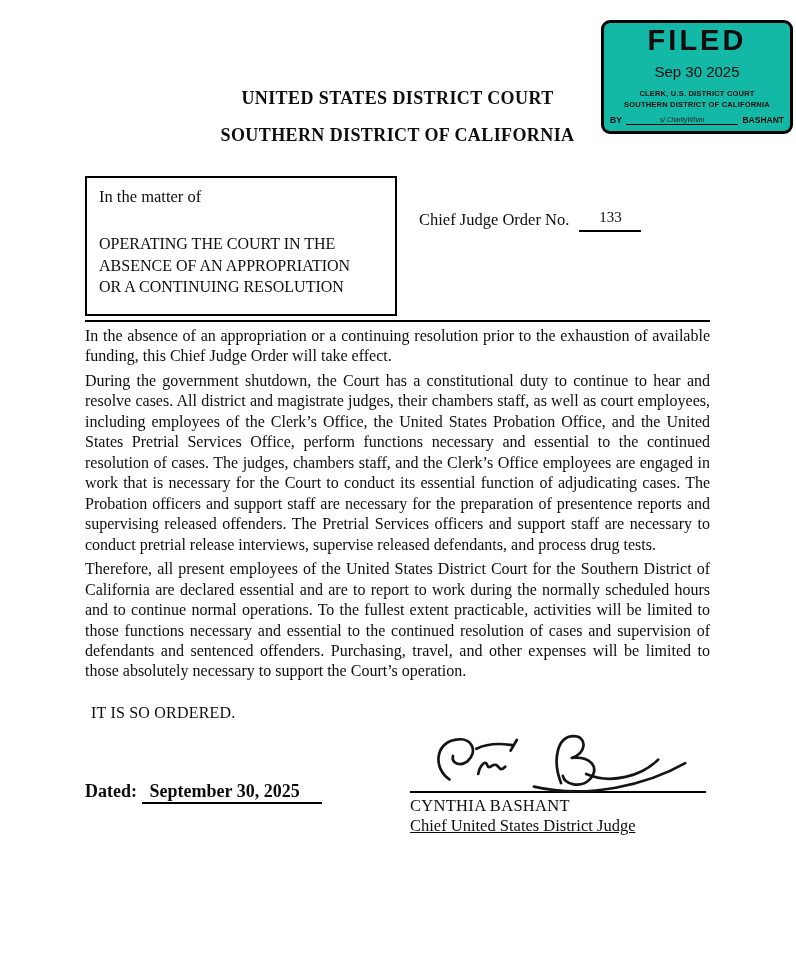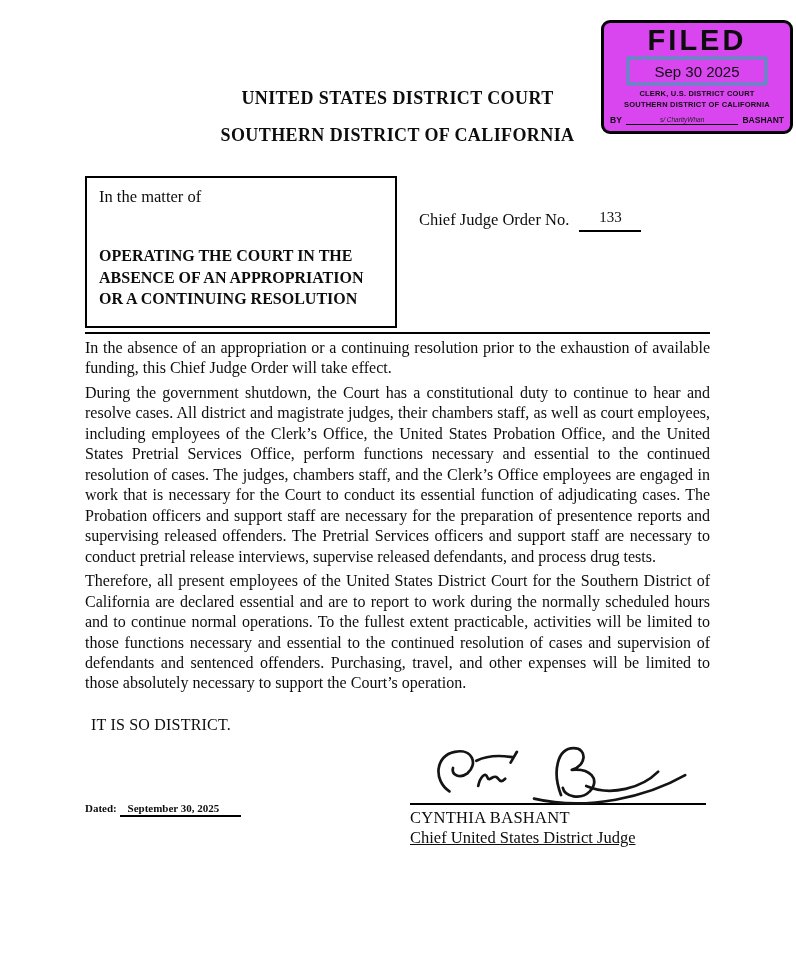--- a/index.html
+++ b/index.html
@@ -14,21 +14,21 @@
     box-sizing:border-box;
     padding:0 86px 0 85px;
   }
 
   
   .stamp {
     position:absolute; top:20px; right:3px;
     width:192px;
     border:3px solid #000;
     border-radius:9px;
-    background:#d946ef;
+    background:#14b8a6;
     padding:2px 6px 6px;
     font-family:"Liberation Sans", sans-serif;
     text-align:center;
     box-sizing:border-box;
     z-index:5;
   }
   .stamp-filed { font-size:29px; font-weight:bold; letter-spacing:3px; line-height:1.05; }
   .stamp-datebox {
     border:2px solid #14b8a6;
     width:136px; margin:2px auto 4px;
@@ -50,22 +50,22 @@
   
   .caption-row { display:flex; align-items:flex-start; margin-top:30px; }
   .caption-box {
     border:2px solid #000;
     width:312px;
     padding:9px 12px 16px;
     box-sizing:border-box;
   }
   .caption-intro { font-size:16.5px; }
   .caption-title {
-    margin-top:38px;
-    font-size:16px; font-weight:bold;
+    margin-top:26px;
+    font-size:16px; font-weight:normal;
     line-height:1.35;
     white-space:pre-line;
   }
   .order-no { margin:34px 0 0 22px; font-size:16.5px; white-space:nowrap; }
   .order-blank {
     display:inline-block; width:62px;
     border-bottom:2px solid #000;
     text-align:center; margin-left:6px;
   }
   .order-blank .num { position:relative; top:-3px; font-size:15px; }
@@ -76,21 +76,21 @@
   .body p {
     font-size:16px;
     line-height:1.28;
     text-align:justify;
     margin:4px 0 0;
   }
   .body p.ordered { text-align:left; padding-left:6px; margin-top:21px; letter-spacing:0.2px; }
 
   
   .footer { display:flex; justify-content:space-between; align-items:flex-end; margin-top:6px; }
-  .dated { font-size:11px; font-weight:bold; margin-bottom:48px; white-space:nowrap;margin-top:20px; }
+  .dated { font-size:18px; font-weight:bold; margin-bottom:48px; white-space:nowrap;margin-top:20px; }
   .dated-value { border-bottom:2px solid #000; padding:0 22px 1px 8px; }
   .sig-block { width:300px; }
   .signature-svg { display:block; margin:0 0 -10px 6px; }
   .sig-line { border-bottom:2px solid #000; width:296px; }
   .sig-name { font-size:16.5px; margin-top:3px; letter-spacing:0.3px; }
   .sig-title { font-size:16.5px; margin-bottom:14px;text-decoration:underline; }
 </style>
 </head>
 <body>
 
@@ -127,21 +127,21 @@
       <span class="order-blank"><span class="num">133</span></span>
     </div>
   </div>
 
   <hr class="rule">
 
   <div class="body">
     <p>In the absence of an appropriation or a continuing resolution prior to the exhaustion of available funding, this Chief Judge Order will take effect.</p>
     <p>During the government shutdown, the Court has a constitutional duty to continue to hear and resolve cases. All district and magistrate judges, their chambers staff, as well as court employees, including employees of the Clerk’s Office, the United States Probation Office, and the United States Pretrial Services Office, perform functions necessary and essential to the continued resolution of cases. The judges, chambers staff, and the Clerk’s Office employees are engaged in work that is necessary for the Court to conduct its essential function of adjudicating cases. The Probation officers and support staff are necessary for the preparation of presentence reports and supervising released offenders. The Pretrial Services officers and support staff are necessary to conduct pretrial release interviews, supervise released defendants, and process drug tests.</p>
     <p>Therefore, all present employees of the United States District Court for the Southern District of California are declared essential and are to report to work during the normally scheduled hours and to continue normal operations. To the fullest extent practicable, activities will be limited to those functions necessary and essential to the continued resolution of cases and supervision of defendants and sentenced offenders. Purchasing, travel, and other expenses will be limited to those absolutely necessary to support the Court’s operation.</p>
-    <p class="ordered">IT IS SO DISTRICT.</p>
+    <p class="ordered">IT IS SO ORDERED.</p>
   </div>
 
   <div class="footer">
     <div class="dated">
       <span>Dated:</span>
       <span class="dated-value">September 30, 2025</span>
     </div>
     <div class="sig-block">
       <svg class="signature-svg" width="290" height="72" viewBox="0 0 300 80" aria-hidden="true">
         <g fill="none" stroke="#141414" stroke-width="3" stroke-linecap="round" stroke-linejoin="round">

